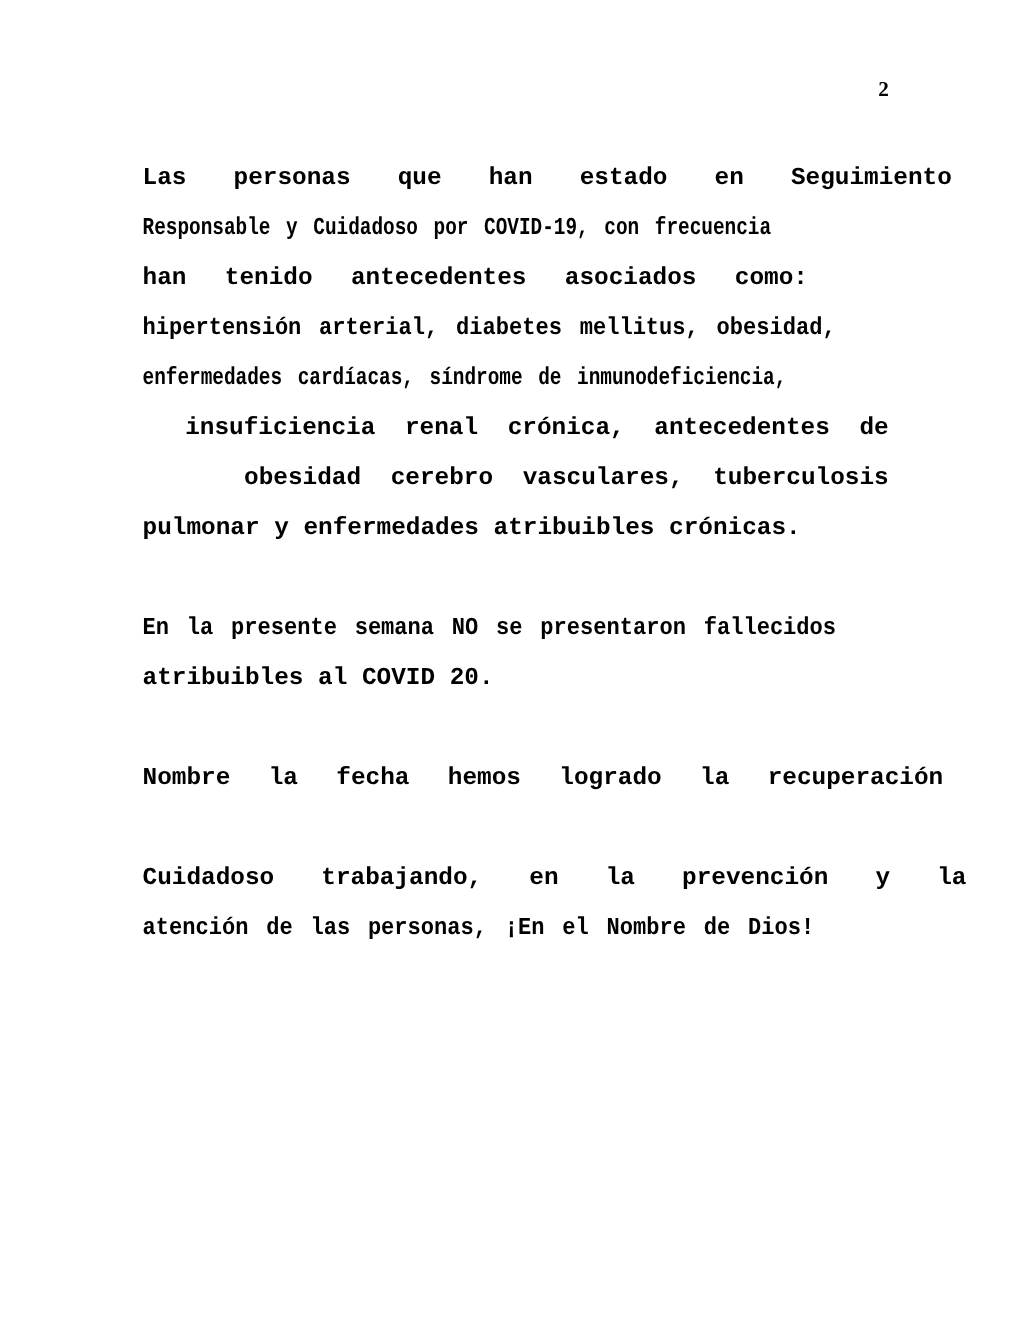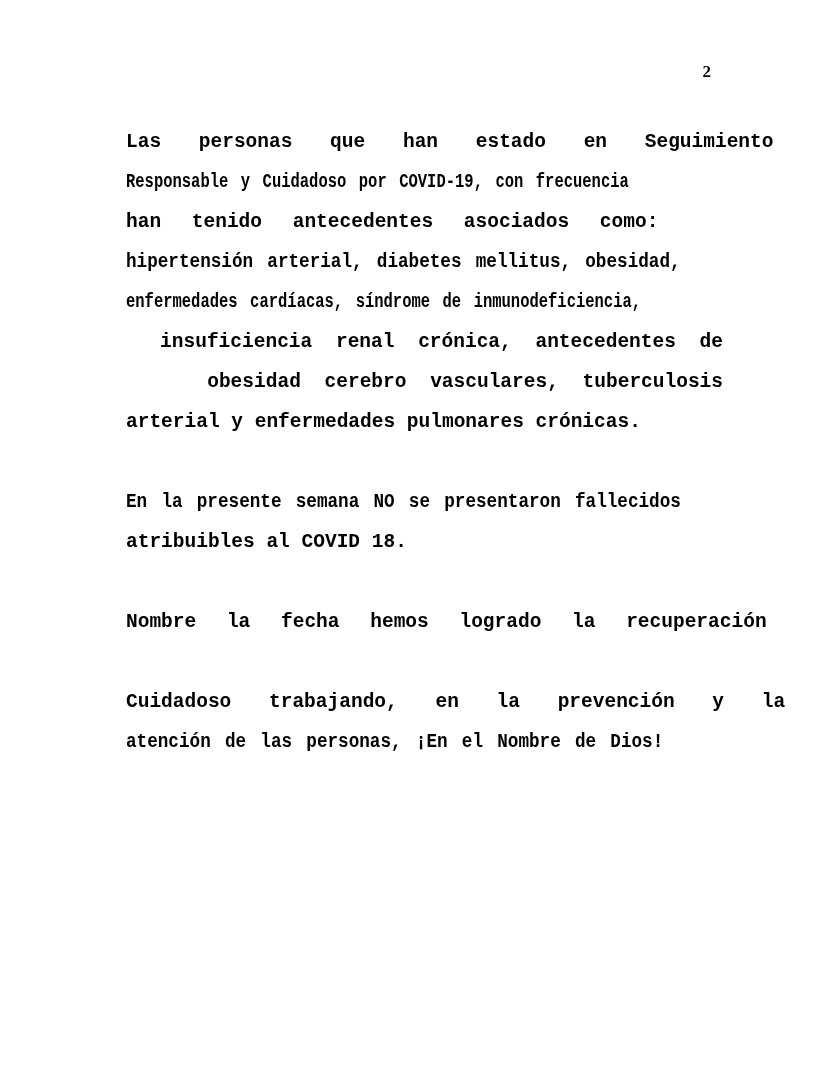--- a/index.html
+++ b/index.html
@@ -37,21 +37,21 @@
     font-size: 17px;
     line-height: 20px;
     letter-spacing: 0;
     color: #000000;
   }
 
   
   .body-block {
     position: absolute;
     top: 122px;
-    left: 126px;
+    left: 114px;
     width: 597px;
   }
 
   .para {
     margin: 0 0 40px 0;
   }
   .para:last-child {
     margin-bottom: 0;
   }
 
@@ -97,26 +97,26 @@
   <div class="body-block">
 
     <div class="para">
       <div class="tline w-norm sp-max"><span>Las personas que han estado en Seguimiento</span></div>
       <div class="tline w-norm cond-hard sp-sm"><span>Responsable y Cuidadoso por COVID-19, con frecuencia</span></div>
       <div class="tline w-norm sp-wider"><span>han tenido antecedentes asociados como:</span></div>
       <div class="tline w-norm cond-soft sp-sm"><span>hipertensión arterial, diabetes mellitus, obesidad,</span></div>
       <div class="tline w-norm cond-hard sp-sm"><span>enfermedades cardíacas, síndrome de inmunodeficiencia,</span></div>
       <div class="tline w-norm sp-wide"><span>insuficiencia renal crónica, antecedentes de</span></div>
       <div class="tline w-norm sp-wide"><span>obesidad cerebro vasculares, tuberculosis</span></div>
-      <div class="tline w-norm sp-none"><span>arterial y enfermedades pulmonares crónicas.</span></div>
+      <div class="tline w-norm sp-none"><span>pulmonar y enfermedades atribuibles crónicas.</span></div>
     </div>
 
     <div class="para">
       <div class="tline w-norm cond-soft sp-sm"><span>En la presente semana NO se presentaron fallecidos</span></div>
-      <div class="tline w-norm sp-none"><span>atribuibles al COVID 18.</span></div>
+      <div class="tline w-norm sp-none"><span>atribuibles al COVID 20.</span></div>
     </div>
 
     <div class="para">
       <div class="tline w-norm sp-wider"><span>Nombre la fecha hemos logrado la recuperación</span></div>
     </div>
 
     <div class="para">
       <div class="tline w-norm sp-max"><span>Cuidadoso trabajando, en la prevención y la</span></div>
       <div class="tline w-norm cond-soft sp-sm"><span>atención de las personas, ¡En el Nombre de Dios!</span></div>
     </div>

